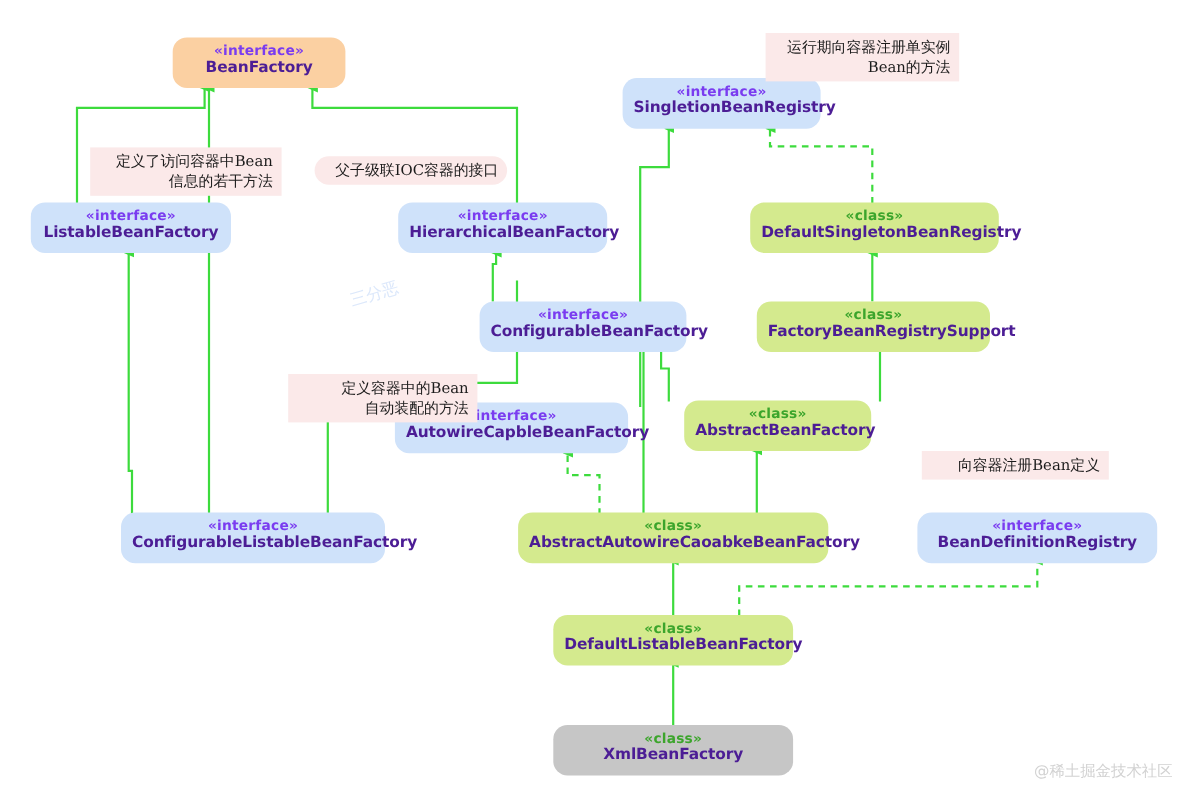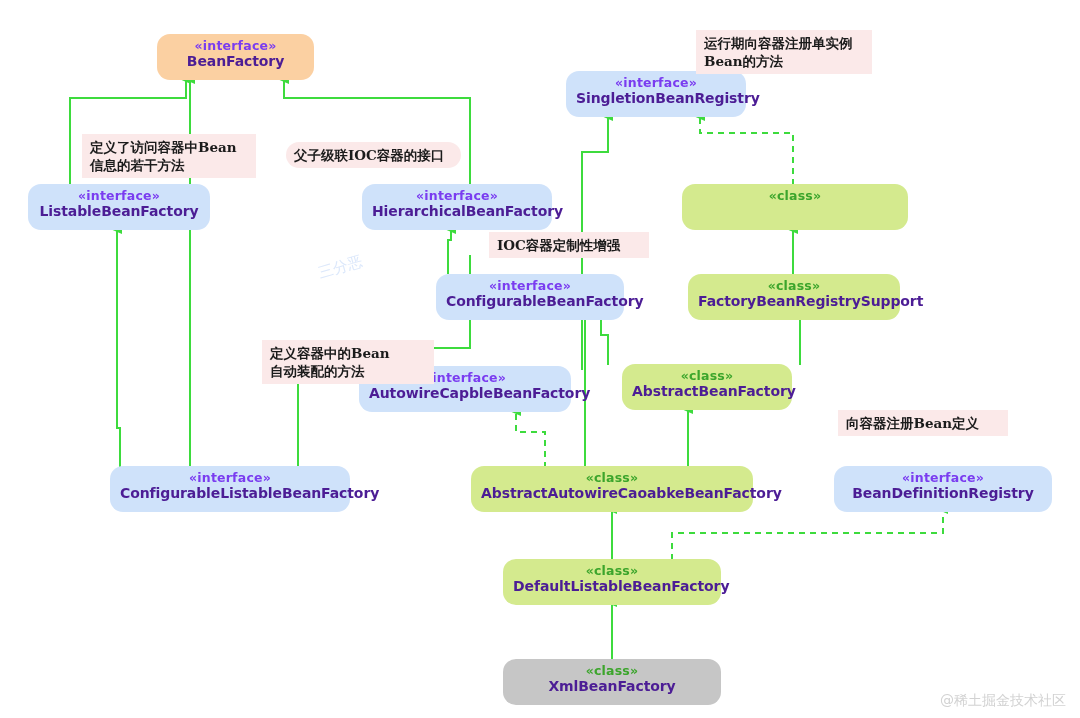--- a/index.html
+++ b/index.html
@@ -52,24 +52,24 @@
   .node.orange { background: #fbd0a2; }
   .node.orange .stereo { color: #7a3cf0; }
   .node.grey { background: #c6c6c6; }
   .node.grey .stereo { color: #3ca52c; }
 
   .note {
     position: absolute;
     box-sizing: border-box;
     background: #fbe9e9;
     color: #1b1b1b;
-    text-align: left;
+    text-align: right;
     font-family: "DejaVu Serif", "Liberation Serif", serif;
     font-size: 13.5px;
-    font-weight: 700;
+    font-weight: 400;
     line-height: 1.35;
     padding: 4px 8px;
     z-index: 6;
     white-space: nowrap;
   }
   .watermark-br {
     position: absolute;
     right: 14px;
     bottom: 8px;
     color: #d2d2d2;
@@ -149,23 +149,20 @@
 
   <div class="note" style="left:286px; top:142px; width:175px;border-radius:13px;">
     <div>父子级联IOC容器的接口</div>
   </div>
 
   <div class="note" style="left:696px; top:30px; width:176px;">
     <div>运行期向容器注册单实例</div>
     <div>Bean的方法</div>
   </div>
 
-  <div class="note" style="left:489px; top:232px; width:160px;">
-    <div>IOC容器定制性增强</div>
-  </div>
 
   <div class="note" style="left:262px; top:340px; width:172px;">
     <div>定义容器中的Bean</div>
     <div>自动装配的方法</div>
   </div>
 
   <div class="note" style="left:838px; top:410px; width:170px;">
     <div>向容器注册Bean定义</div>
   </div>
 
@@ -184,20 +181,21 @@
     <span class="nname">HierarchicalBeanFactory</span>
   </div>
 
   <div class="node iface" style="left:566px; top:71px; width:180px; height:46px;">
     <span class="stereo">«interface»</span>
     <span class="nname">SingletionBeanRegistry</span>
   </div>
 
   <div class="node cls" style="left:682px; top:184px; width:226px; height:46px;">
     <span class="stereo">«class»</span>
+    <span class="nname">DefaultSingletonBeanRegistry</span>
   </div>
 
   <div class="node iface" style="left:436px; top:274px; width:188px; height:46px;">
     <span class="stereo">«interface»</span>
     <span class="nname">ConfigurableBeanFactory</span>
   </div>
 
   <div class="node cls" style="left:688px; top:274px; width:212px; height:46px;">
     <span class="stereo">«class»</span>
     <span class="nname">FactoryBeanRegistrySupport</span>

